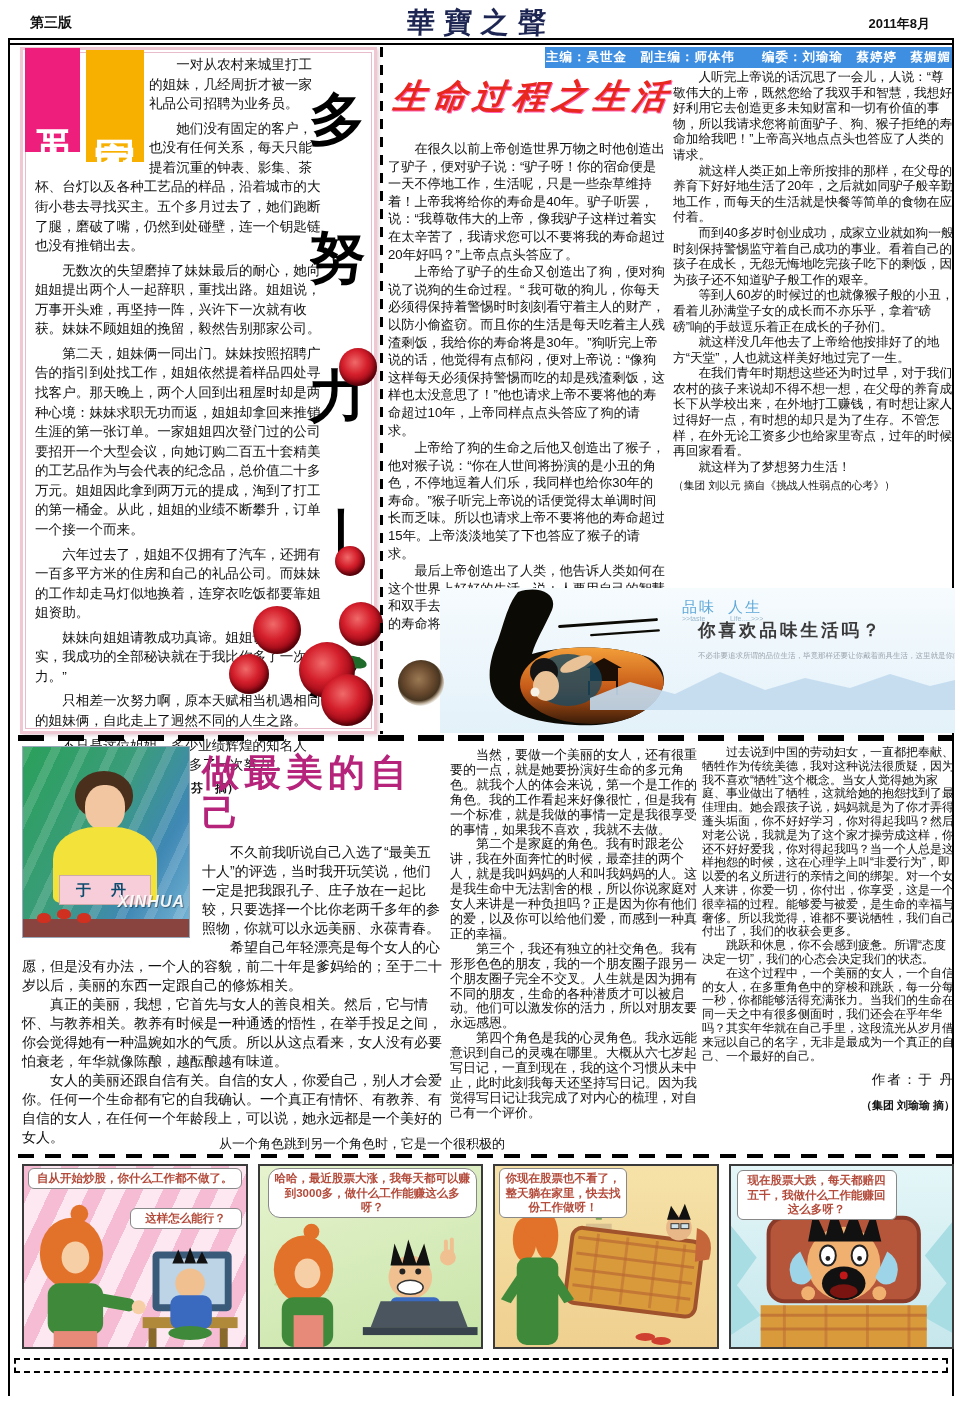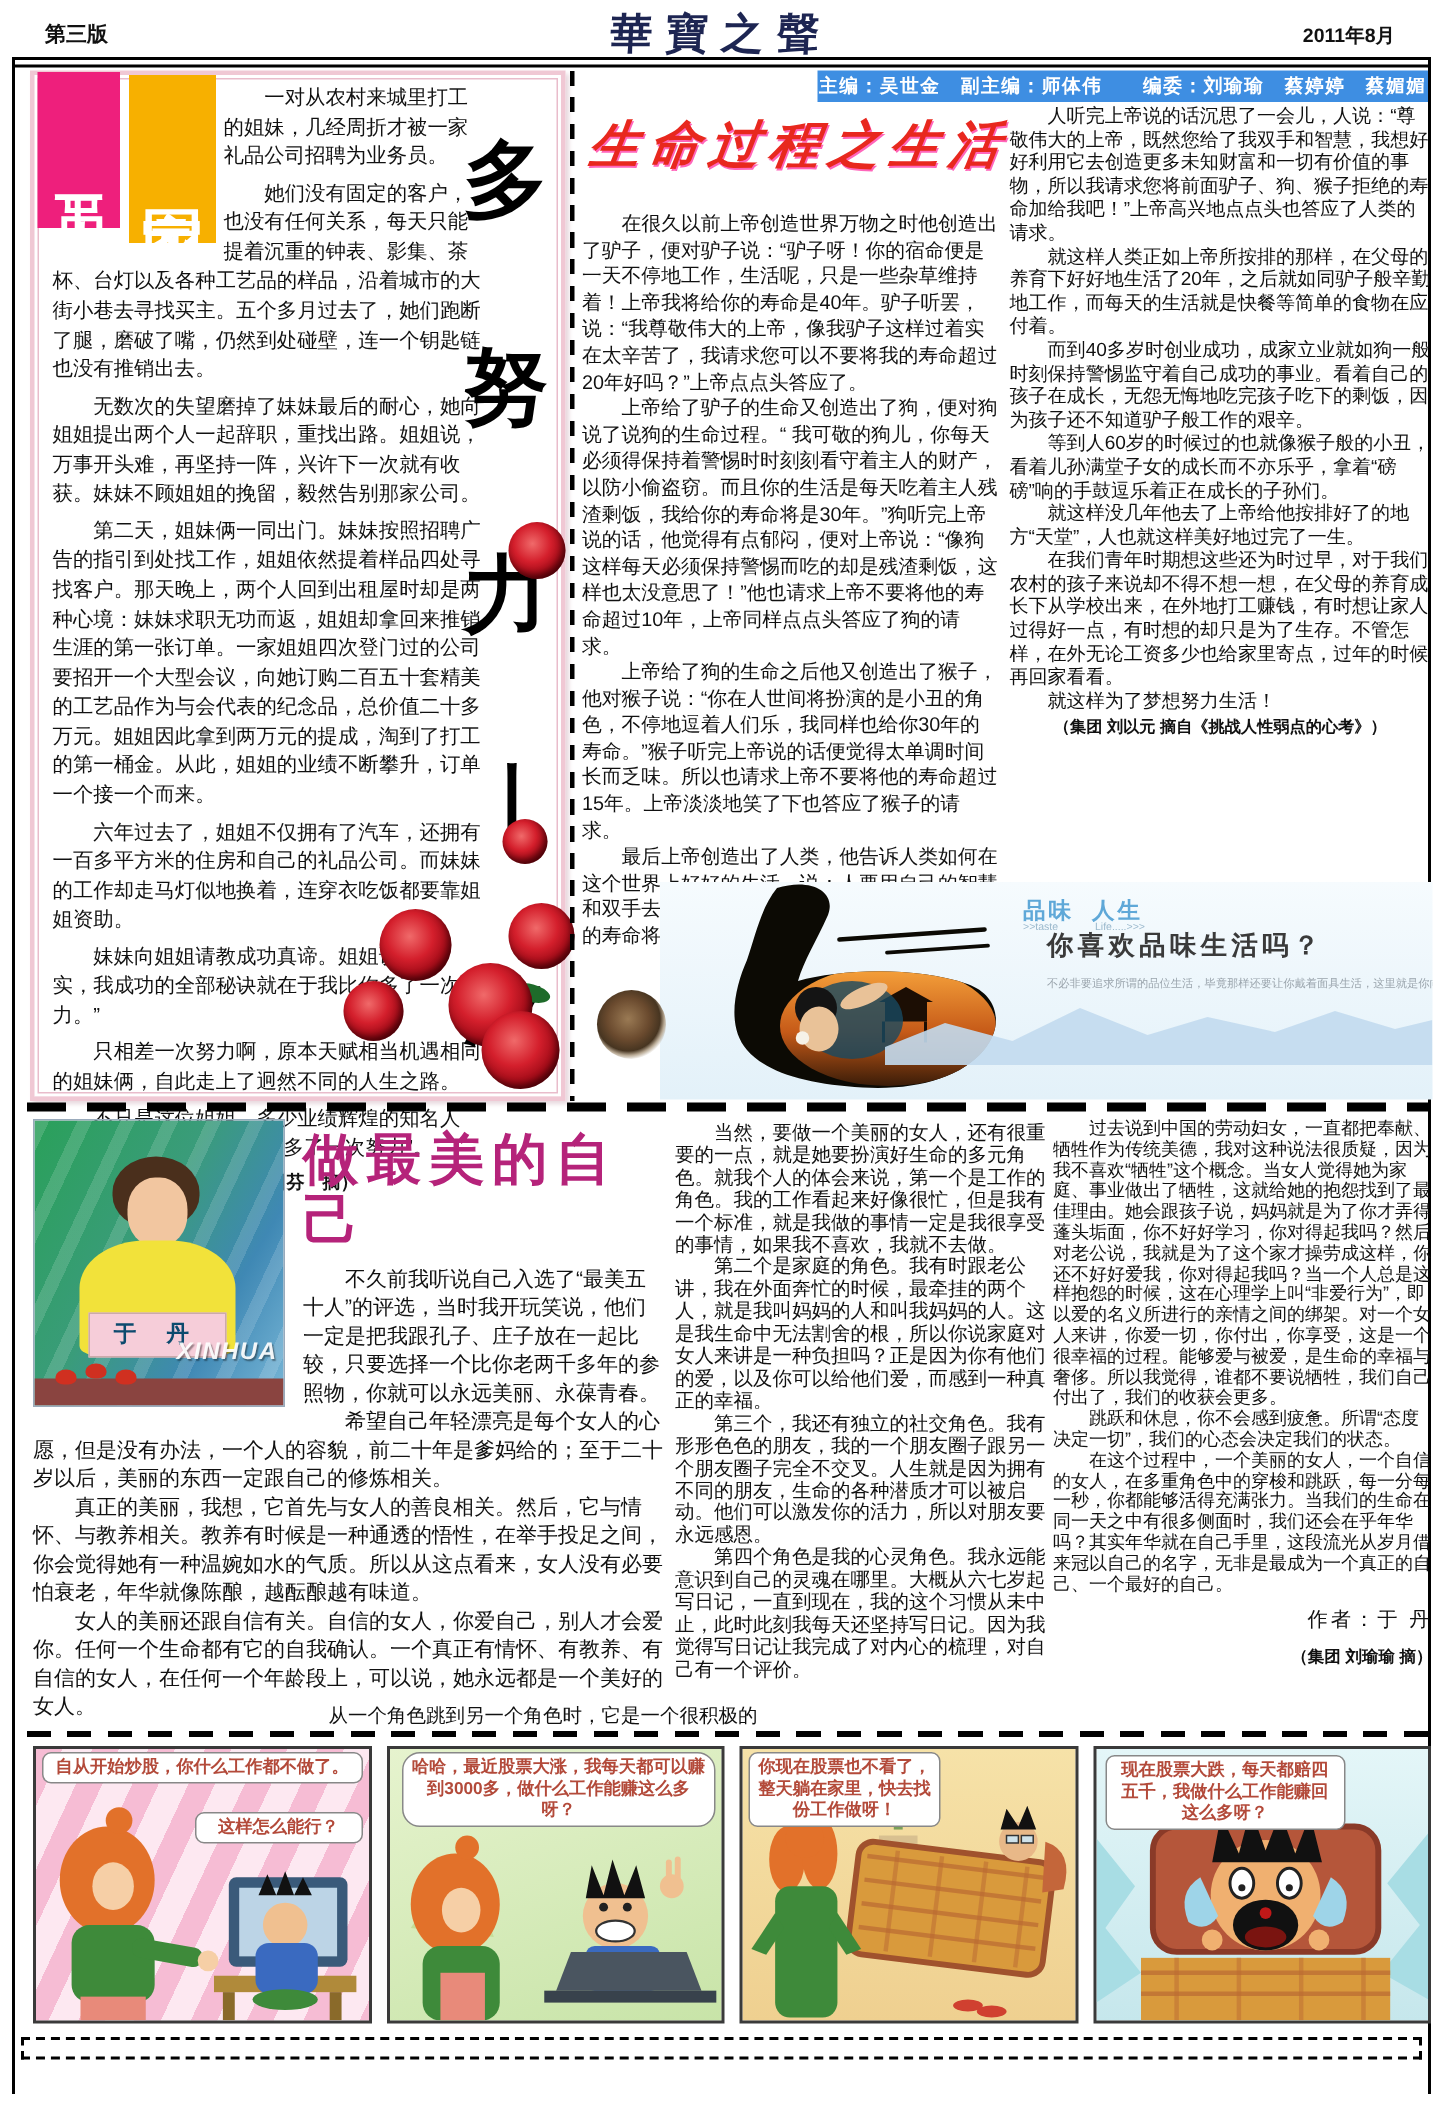--- a/index.html
+++ b/index.html
@@ -47,26 +47,26 @@
            background:repeating-linear-gradient(180deg,#000 0 10px,transparent 10px 18px); }
 
   
   .life-title { position:absolute; left:392px; top:74px; width:268px; height:58px;
                 font-family:"DejaVu Serif",serif; font-style:italic; font-weight:900;
                 font-size:34px; color:#e8281e; letter-spacing:6px; transform:skewX(-8deg);
                 text-shadow:1px 1px 0 #f6b; white-space:nowrap; }
   .life-c1 { position:absolute; left:388px; top:140px; width:277px; font-size:13.2px; line-height:17.6px; }
   .life-c2 { position:absolute; left:673px; top:70px;  width:281px; font-size:12.7px; line-height:15.6px; }
   .life-c1 p, .life-c2 p { text-indent:2em; }
-  .life-byline { text-align:center; font-weight:bold; font-size:10.8px; margin-top:3px; }
+  .life-byline { text-align:left; font-weight:normal; font-size:10.8px; margin-top:3px; }
 
   
   .banner { position:absolute; left:440px; top:588px; width:515px; height:145px;
             background:linear-gradient(#f6fbfe,#e3f1f9); overflow:hidden; }
-  .banner .brand { position:absolute; color:#5fa8d8; font-size:15px; font-weight:bold; letter-spacing:2px; }
+  .banner .brand { position:absolute; color:#5fa8d8; font-size:15px; font-weight:normal; letter-spacing:2px; }
   .banner .brand-sub { position:absolute; color:#9ab8cc; font-size:7px; }
   .banner .bn-headline { position:absolute; left:258px; top:30px; font-size:17.5px; font-weight:900;
                          color:#3a3a3a; letter-spacing:3px; }
   .banner .bn-sub { position:absolute; left:258px; top:62px; width:310px; font-size:7.5px;
                     line-height:1.6; color:#9aa4ac; }
   .mountains { position:absolute; left:150px; right:0; top:72px; height:50px; }
   .shell { position:absolute; left:398px; top:660px; width:46px; height:46px; border-radius:50%;
            background:radial-gradient(circle at 45% 42%, #9a7a54 0%, #6a4a2e 38%, #473521 58%, #b9aa95 66%, rgba(238,242,246,0) 74%); }
 
   .dash-thick { position:absolute; left:18px; top:735px; width:936px; height:6px;

